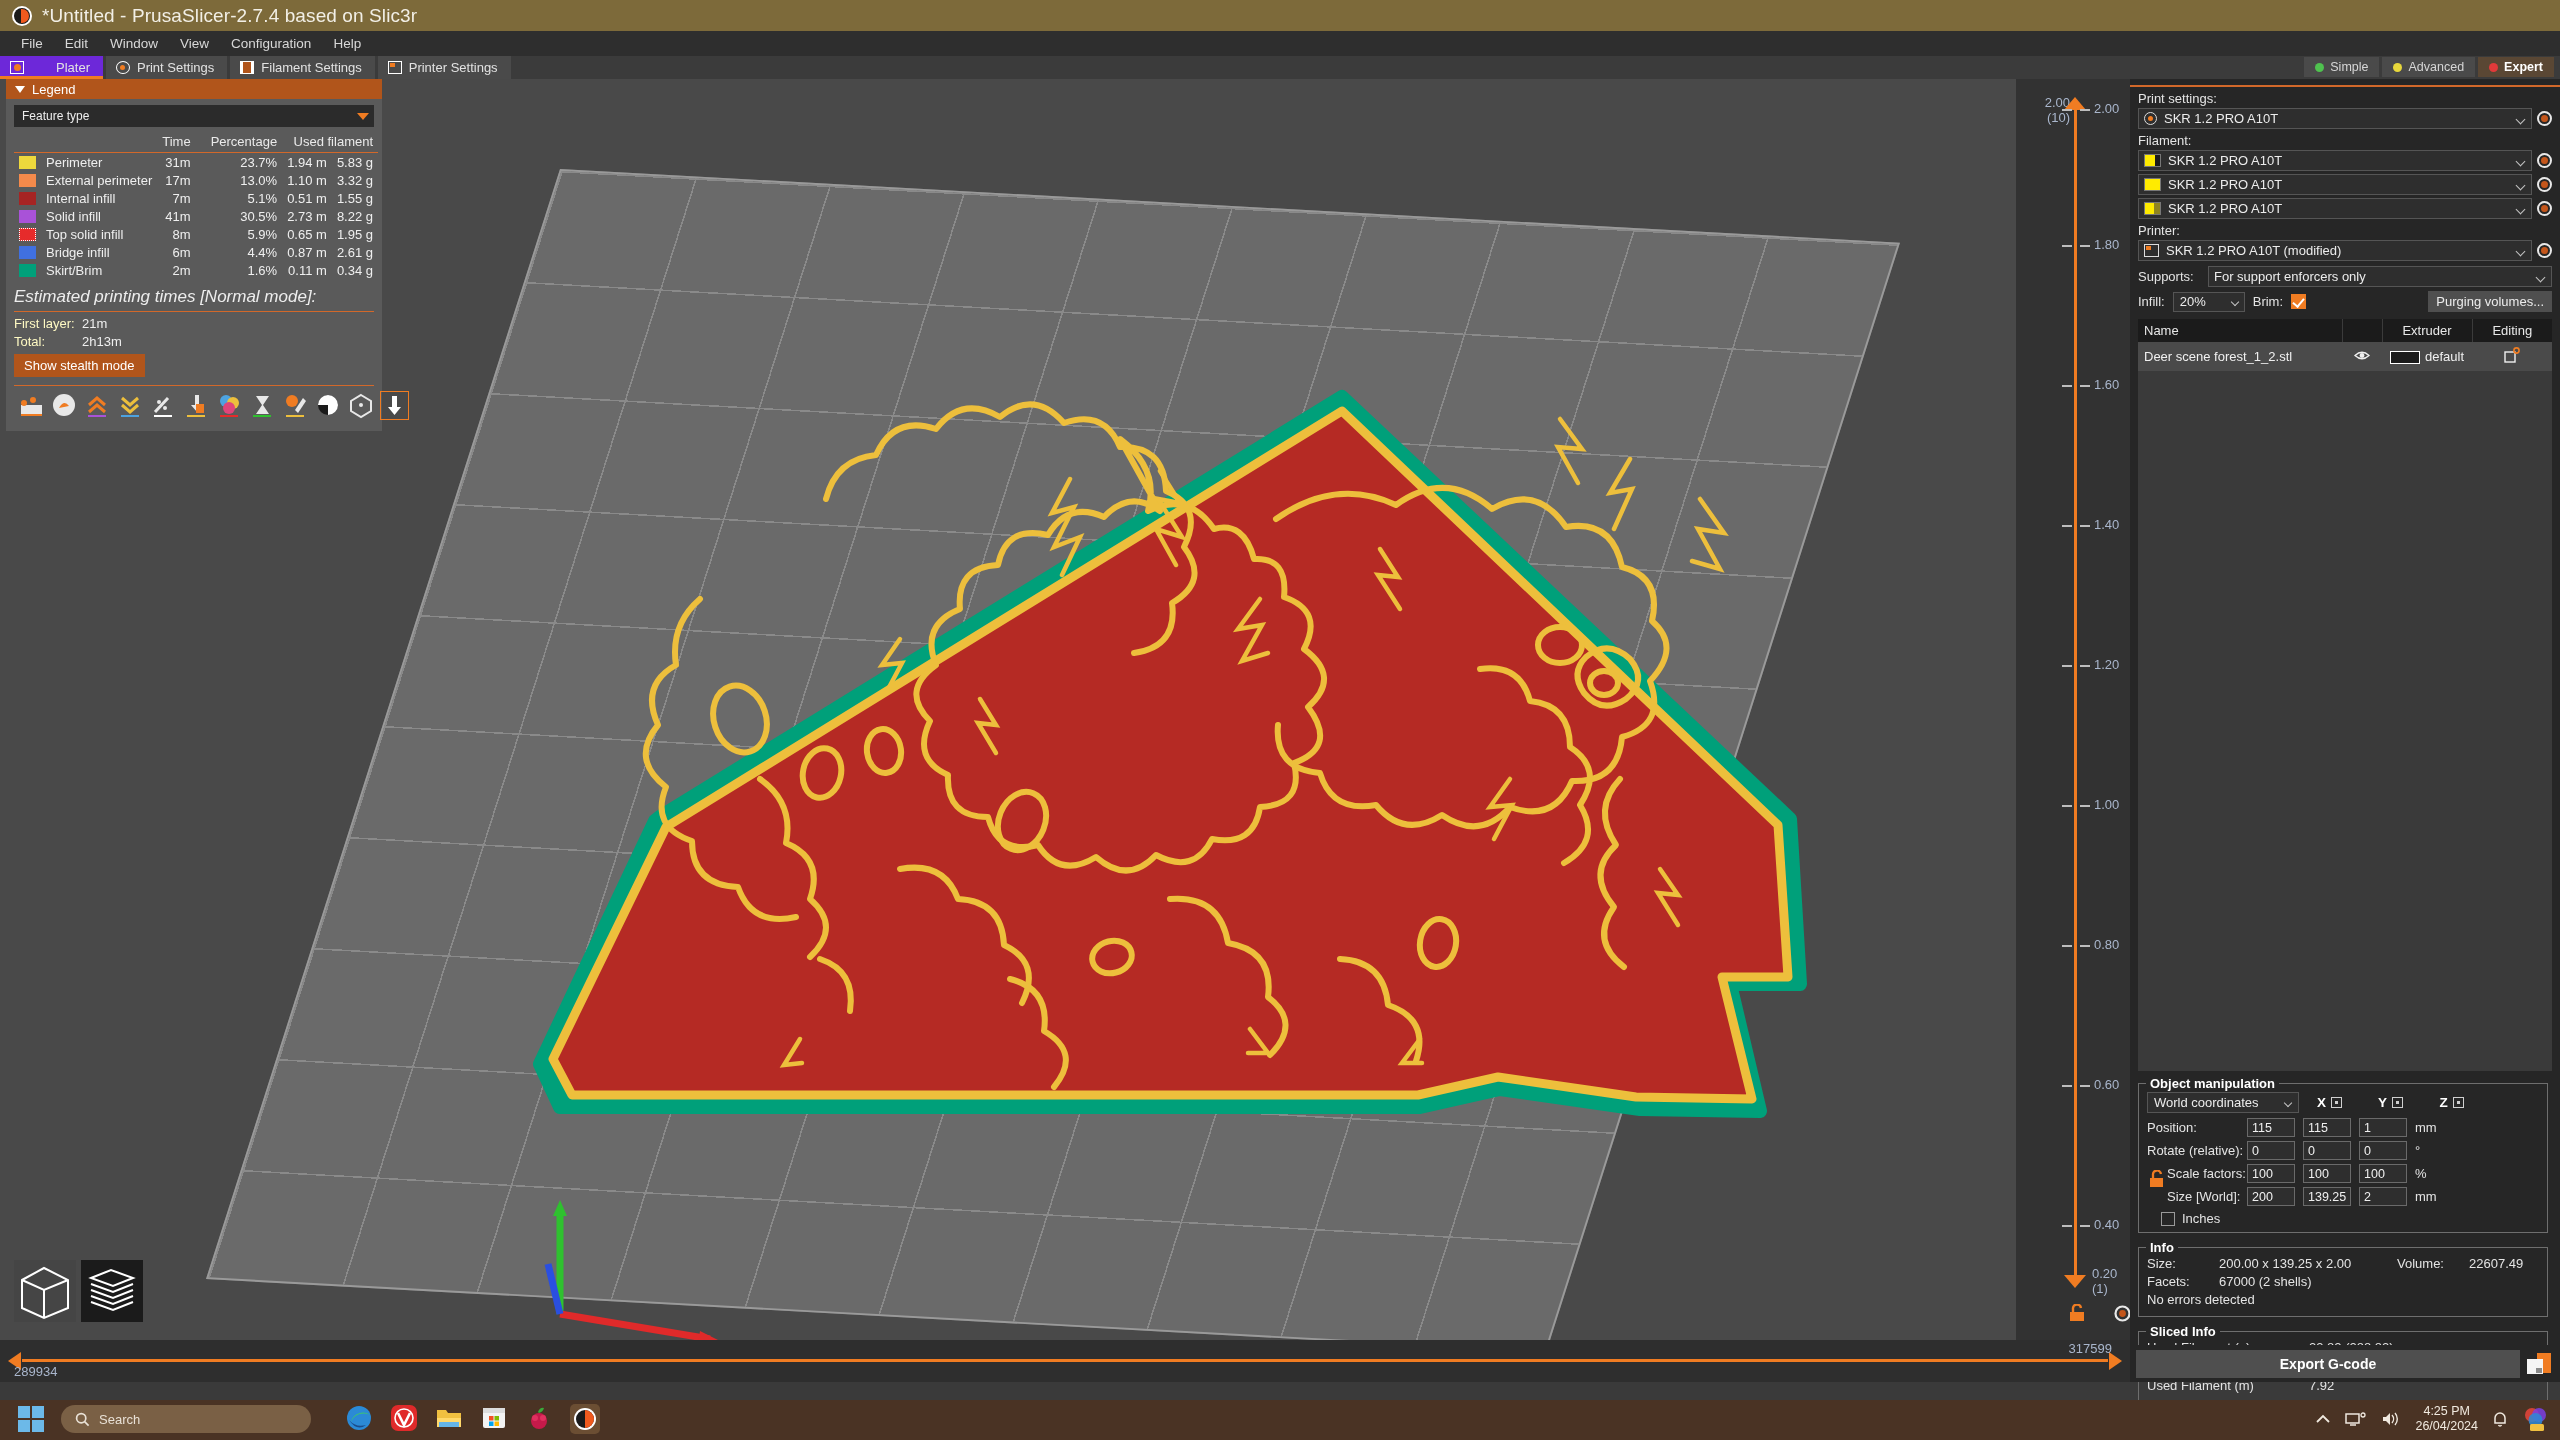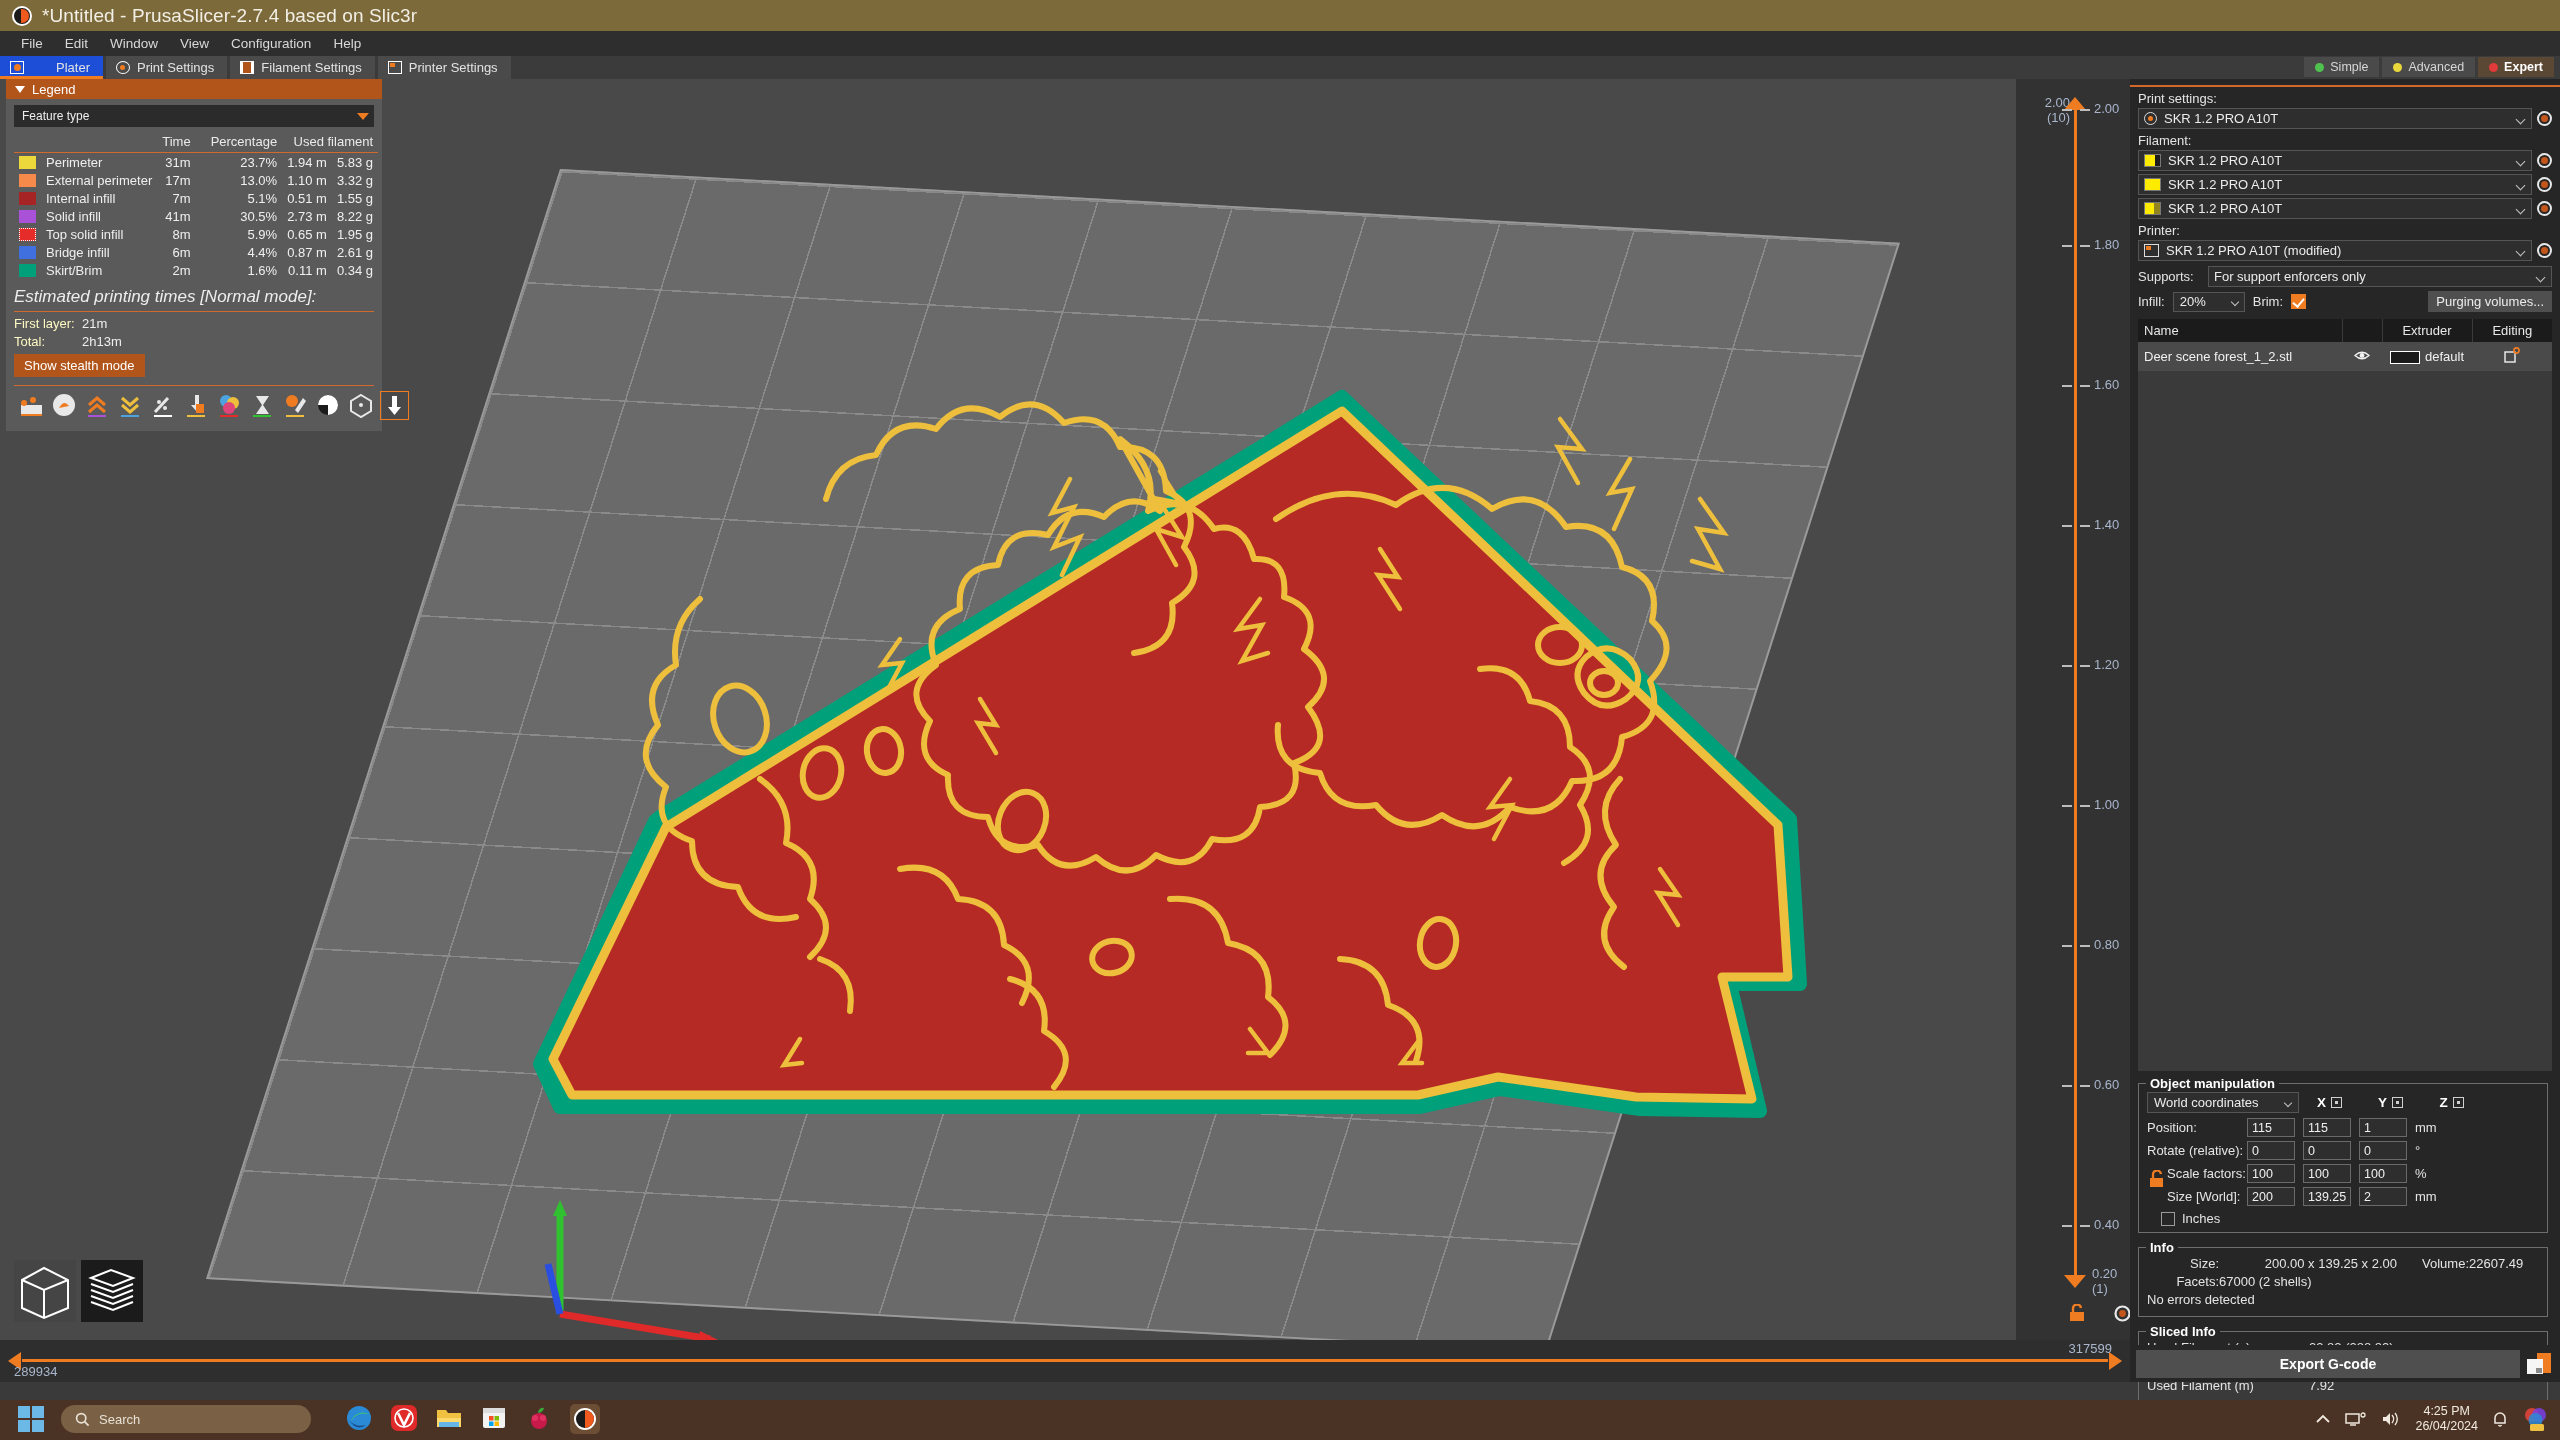--- a/index.html
+++ b/index.html
@@ -43,21 +43,21 @@
   
   #tabbar {
     position: absolute; left: 0; top: 56px; width: 2560px; height: 23px;
     background: #3b3b3b; display: flex; align-items: stretch;
   }
   #tabbar .tab {
     display: flex; align-items: center; gap: 7px;
     padding: 0 13px 0 10px; font-size: 13px; color: #e2e2e2;
     background: #4a4a4a; margin-right: 3px; position: relative;
   }
-  #tabbar .tab.active { background: #1d4ed8; gap: 32px; }
+  #tabbar .tab.active { background: #6d28d9; gap: 32px; }
   #tabbar .tab.active::after {
     content:""; position:absolute; left:0; right:0; bottom:0; height:3px;
     background:#f07c22;
   }
   .ticon { width: 14px; height: 13px; position: relative; flex: none; }
   .ticon.plater { border: 1.5px solid #fff; }
   .ticon.plater::after {
     content:""; position:absolute; left:50%; top:50%;
     width:7px; height:7px; margin:-3.5px 0 0 -3.5px;
     background:#f07c22; border-radius:50%;
@@ -311,21 +311,21 @@
   .om-row .lab { width: 100px; font-size:13px; color:#e4e4e4; }
   .om-row .lab.ind { padding-left: 20px; }
   .fld { width: 48px; height: 19px; background:#2e2e2e; border:1px solid #6a6a6a;
          color:#f0f0f0; font-size: 12.5px; display:flex; align-items:center;
          padding-left: 4px; margin-right: 8px; }
   .unit { font-size: 13px; color:#e4e4e4; }
   .lockw { position:absolute; left: 10px; top: 86px; width: 16px; height: 18px; }
   .inch-row { display:flex; align-items:center; gap:7px; margin-top: 5px; padding-left: 14px; }
   .inch-box { width: 14px; height: 14px; border: 1.5px solid #9a9a9a; }
 
-  .inf-row { display:flex; font-size: 13px; margin-bottom: 3px; text-align: right; }
+  .inf-row { display:flex; font-size: 13px; margin-bottom: 3px; }
   .inf-row .k { width: 72px; color:#e4e4e4; }
   .inf-row .v { color:#e4e4e4; }
   .si-row { display:flex; font-size: 13px; margin-bottom: 4px; }
   .si-row .k { width: 162px; color:#e4e4e4; }
   .si-row .v { color:#e4e4e4; }
 
   #exportbar {
     position:absolute; left: 2130px; top: 1345px; width: 430px; height: 37px;
     background:#262626; display:flex; align-items:center; padding: 0 6px;
   }

